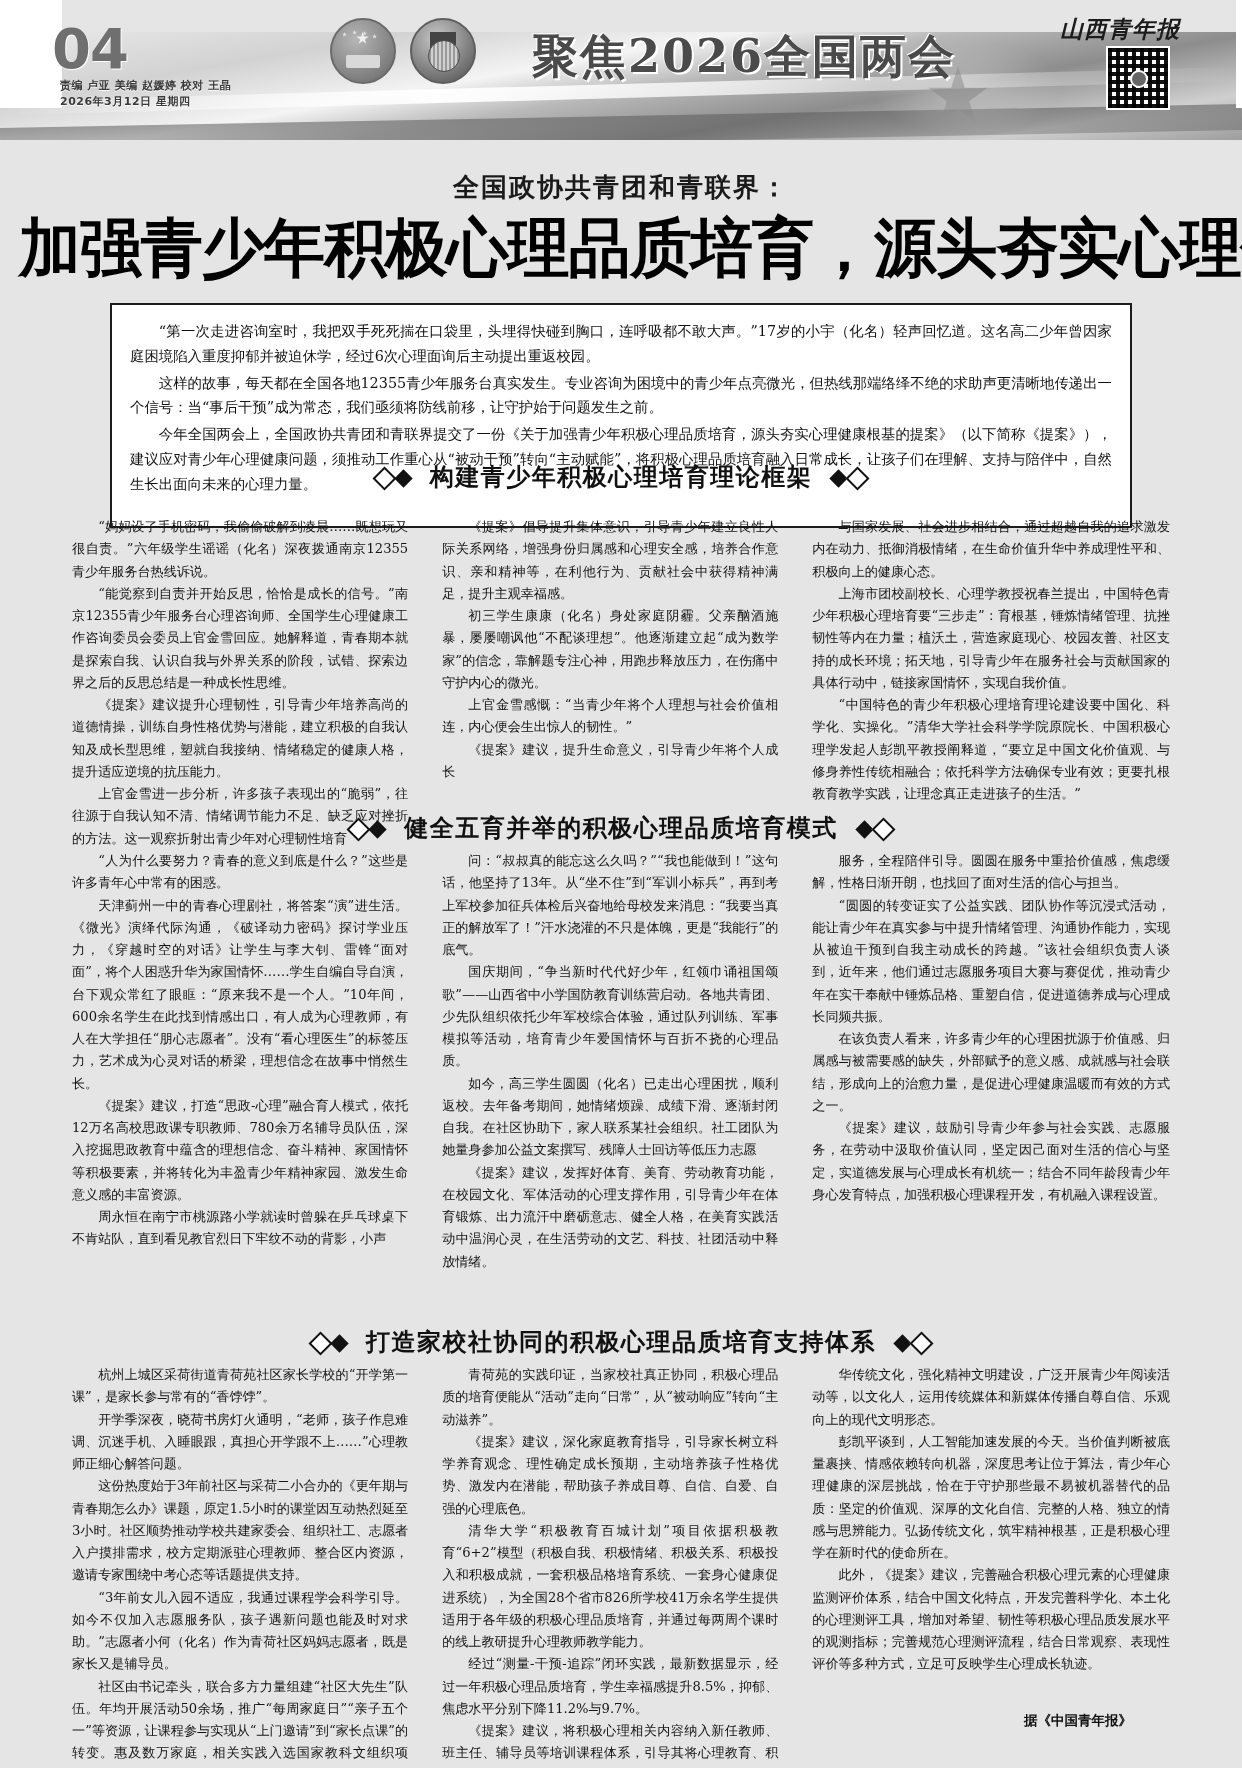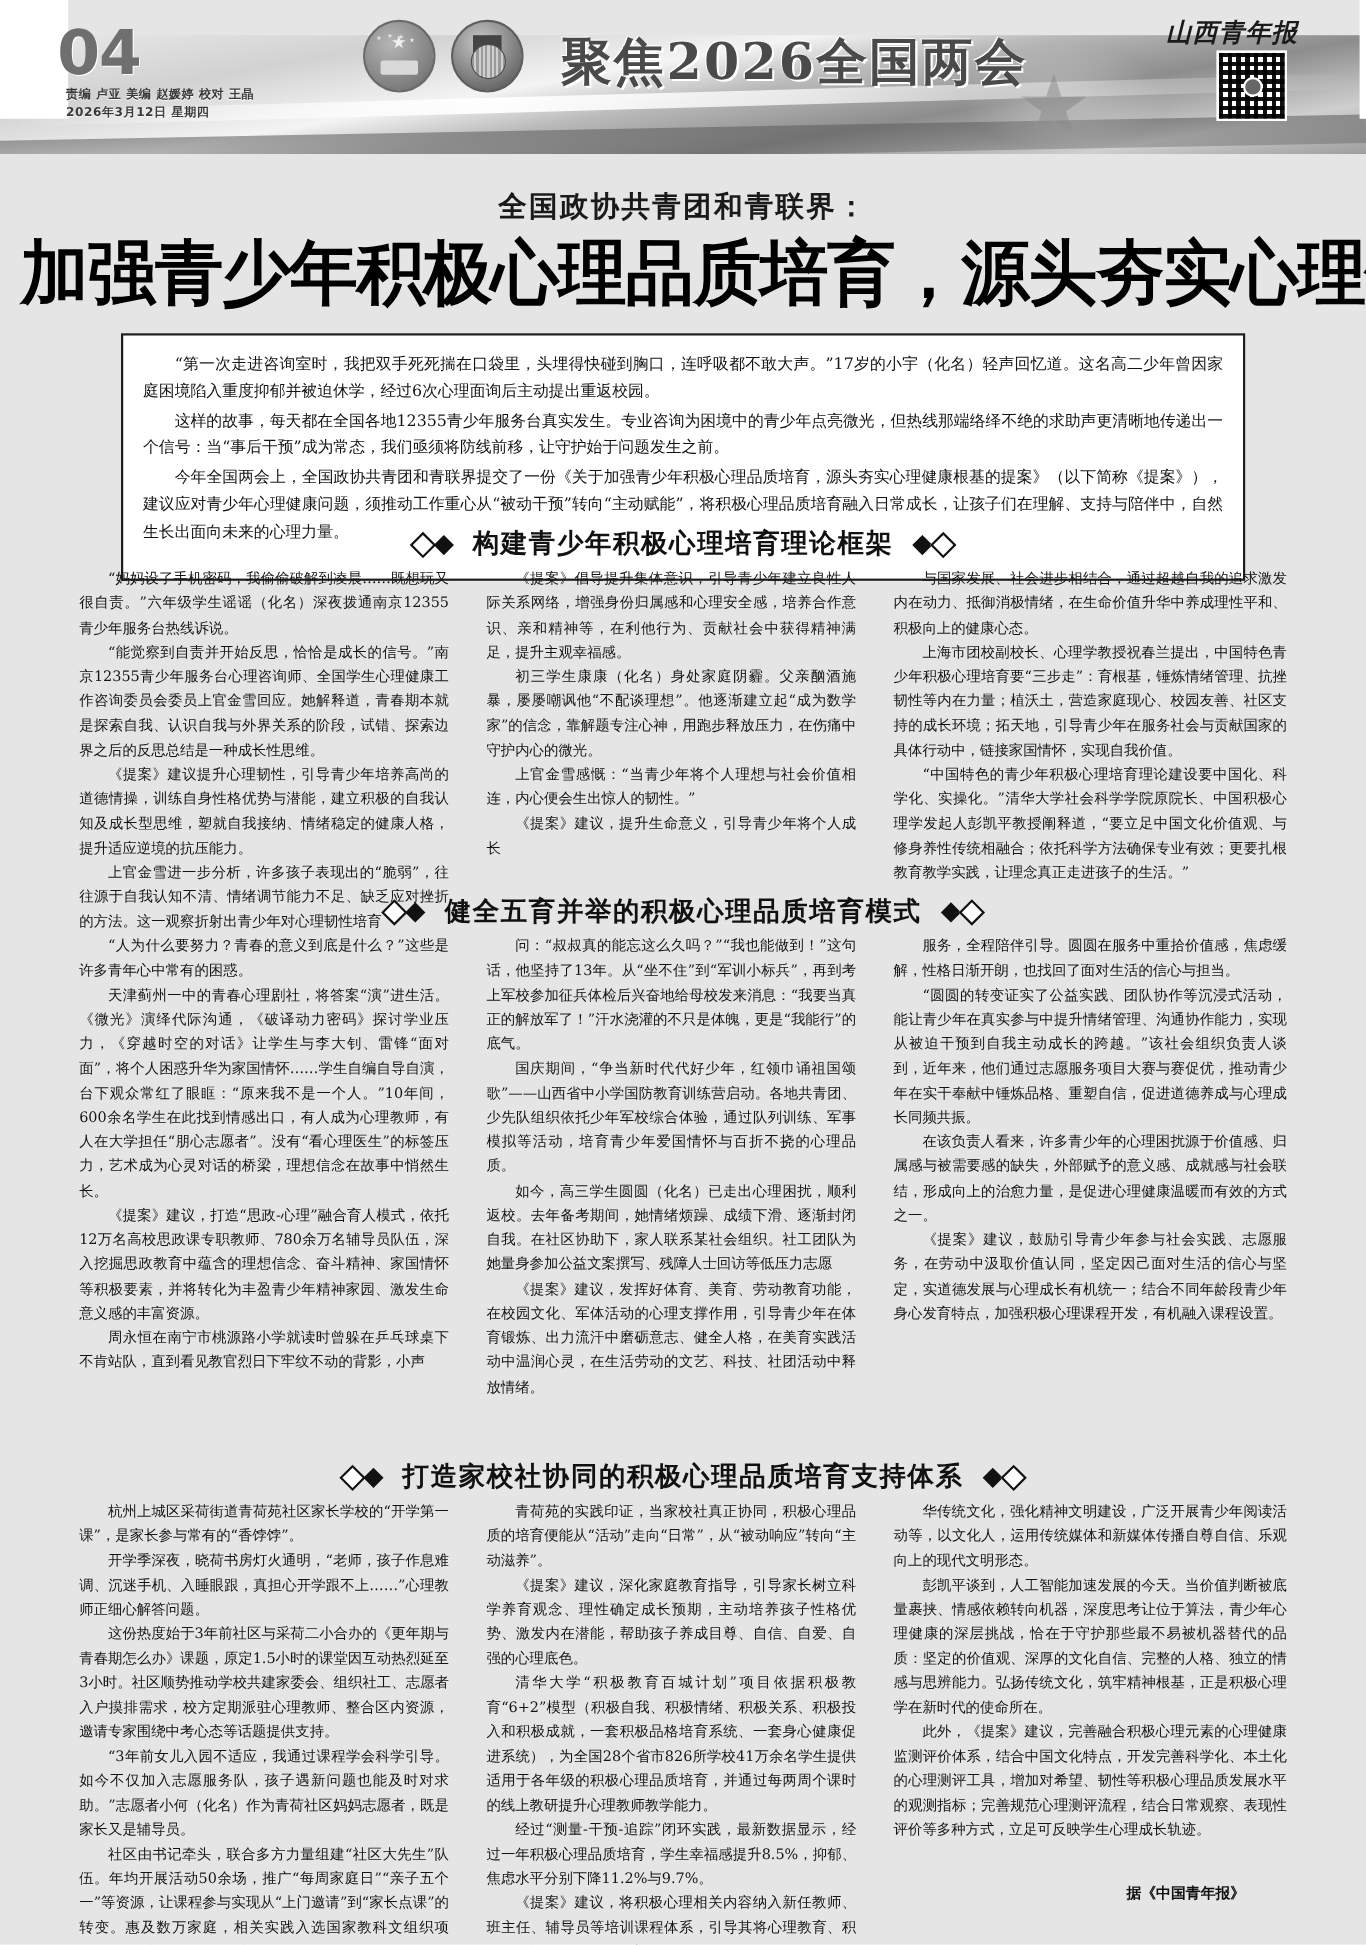--- a/index.html
+++ b/index.html
@@ -66,21 +66,21 @@
     border:2px solid #5e5e5e;
   }
   .emblem-cppcc .globe{
     position:absolute;left:16px;top:20px;width:30px;height:30px;border-radius:50%;
     background:repeating-linear-gradient(90deg,#9a9a9a 0 2px,#cfcfcf 2px 4px);
     border:1px solid #4d4d4d;
   }
   .emblem-cppcc .flag{position:absolute;left:18px;top:12px;width:26px;height:16px;background:#444;}
 
   .mh-title{
-    position:absolute;left:510px;top:26px;z-index:7;
+    position:absolute;left:532px;top:26px;z-index:7;
     font-family:"DejaVu Serif","Liberation Serif",serif;
     font-size:46px;font-weight:700;color:#4a4a4a;letter-spacing:2px;
     text-shadow:2px 2px 0 #fff, -1px -1px 0 #fff;
     white-space:nowrap;
   }
   .mh-bigstar{
     position:absolute;right:180px;top:8px;width:190px;height:96px;z-index:5;opacity:.55;
     background:radial-gradient(ellipse at 50% 50%, rgba(255,255,255,.55), rgba(160,160,160,0) 70%);
   }
   .mh-bigstar .bs{
@@ -203,21 +203,21 @@
 
   <div class="kicker">全国政协共青团和青联界：</div>
   <div class="headline">加强青少年积极心理品质培育，源头夯实心理健康根基</div>
 
   <div class="intro-box">
     <p>“第一次走进咨询室时，我把双手死死揣在口袋里，头埋得快碰到胸口，连呼吸都不敢大声。”17岁的小宇（化名）轻声回忆道。这名高二少年曾因家庭困境陷入重度抑郁并被迫休学，经过6次心理面询后主动提出重返校园。</p>
     <p>这样的故事，每天都在全国各地12355青少年服务台真实发生。专业咨询为困境中的青少年点亮微光，但热线那端络绎不绝的求助声更清晰地传递出一个信号：当“事后干预”成为常态，我们亟须将防线前移，让守护始于问题发生之前。</p>
     <p>今年全国两会上，全国政协共青团和青联界提交了一份《关于加强青少年积极心理品质培育，源头夯实心理健康根基的提案》（以下简称《提案》），建议应对青少年心理健康问题，须推动工作重心从“被动干预”转向“主动赋能”，将积极心理品质培育融入日常成长，让孩子们在理解、支持与陪伴中，自然生长出面向未来的心理力量。</p>
   </div>
 
-  <div class="sec-head" style="top:478px;">
+  <div class="sec-head" style="top:461px;">
     <span class="dia"><i class="hollow"></i><i class="solid"></i></span>
     <span class="sec-title">构建青少年积极心理培育理论框架</span>
     <span class="dia"><i class="solid"></i><i class="hollow"></i></span>
   </div>
 
   <div class="cols" style="left:72px;top:516px;width:1098px;">
     <div class="col" style="width:366px;padding-right:22px;">
       <p>“妈妈设了手机密码，我偷偷破解到凌晨……既想玩又很自责。”六年级学生谣谣（化名）深夜拨通南京12355青少年服务台热线诉说。</p>
       <p>“能觉察到自责并开始反思，恰恰是成长的信号。”南京12355青少年服务台心理咨询师、全国学生心理健康工作咨询委员会委员上官金雪回应。她解释道，青春期本就是探索自我、认识自我与外界关系的阶段，试错、探索边界之后的反思总结是一种成长性思维。</p>
       <p>《提案》建议提升心理韧性，引导青少年培养高尚的道德情操，训练自身性格优势与潜能，建立积极的自我认知及成长型思维，塑就自我接纳、情绪稳定的健康人格，提升适应逆境的抗压能力。</p>

